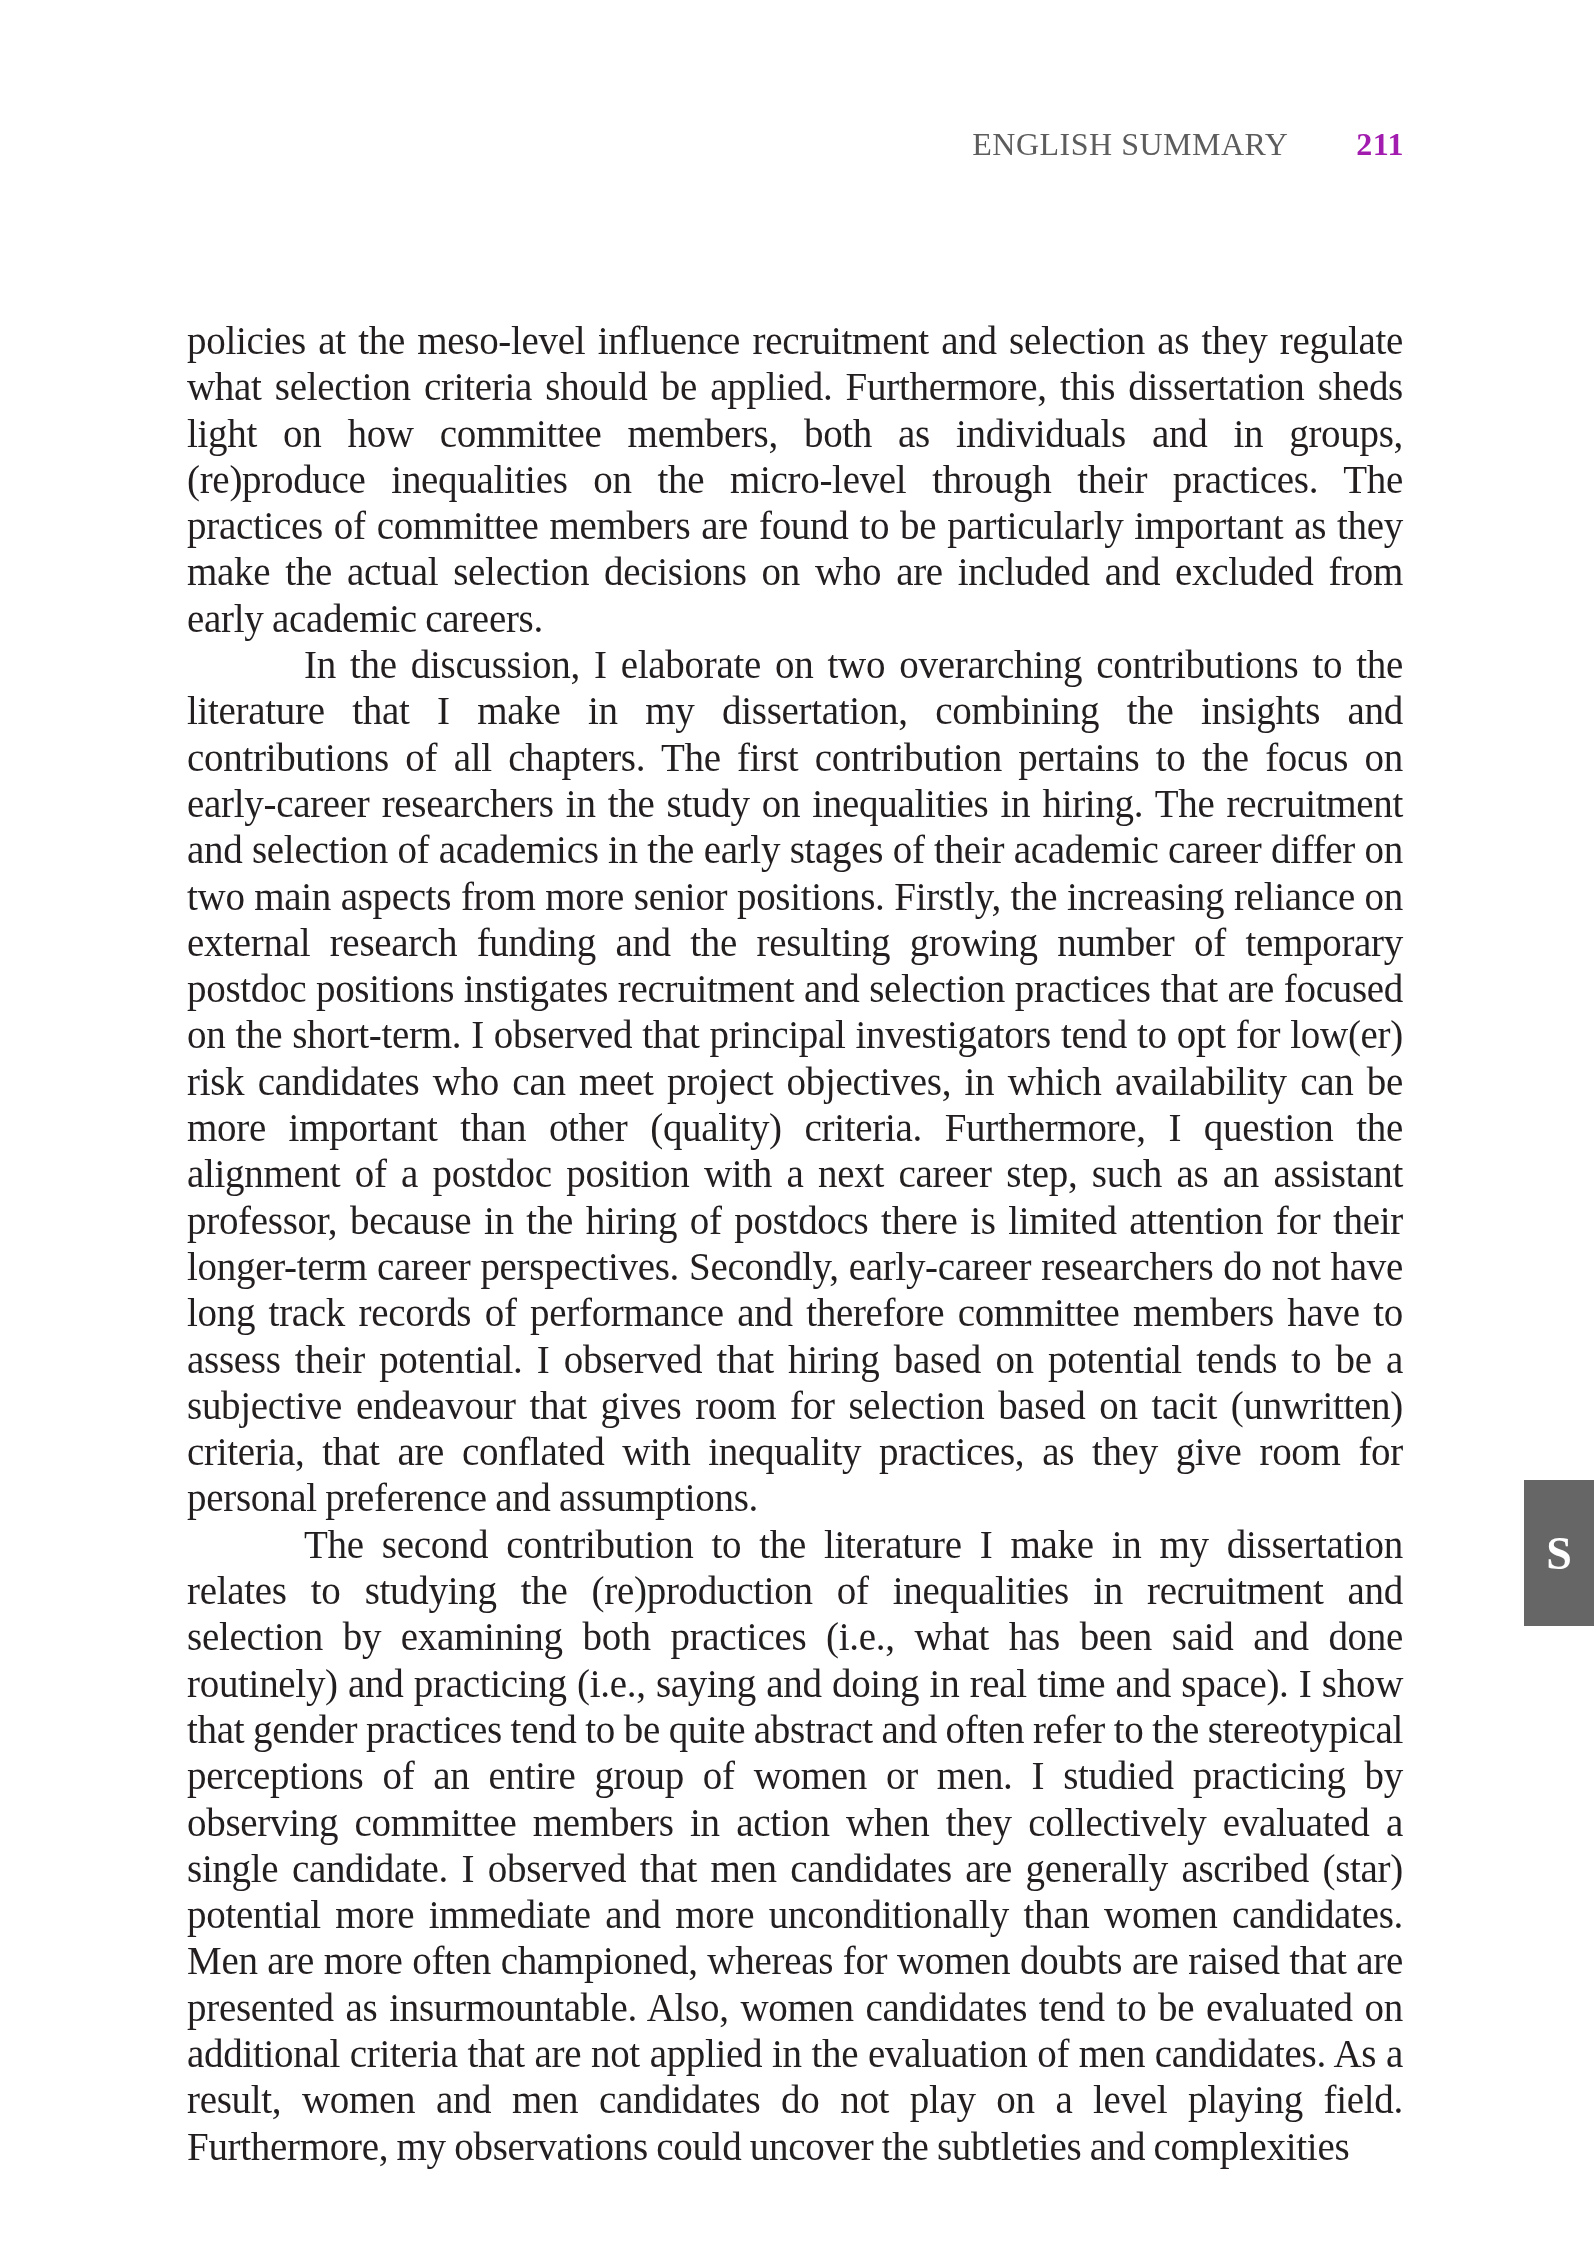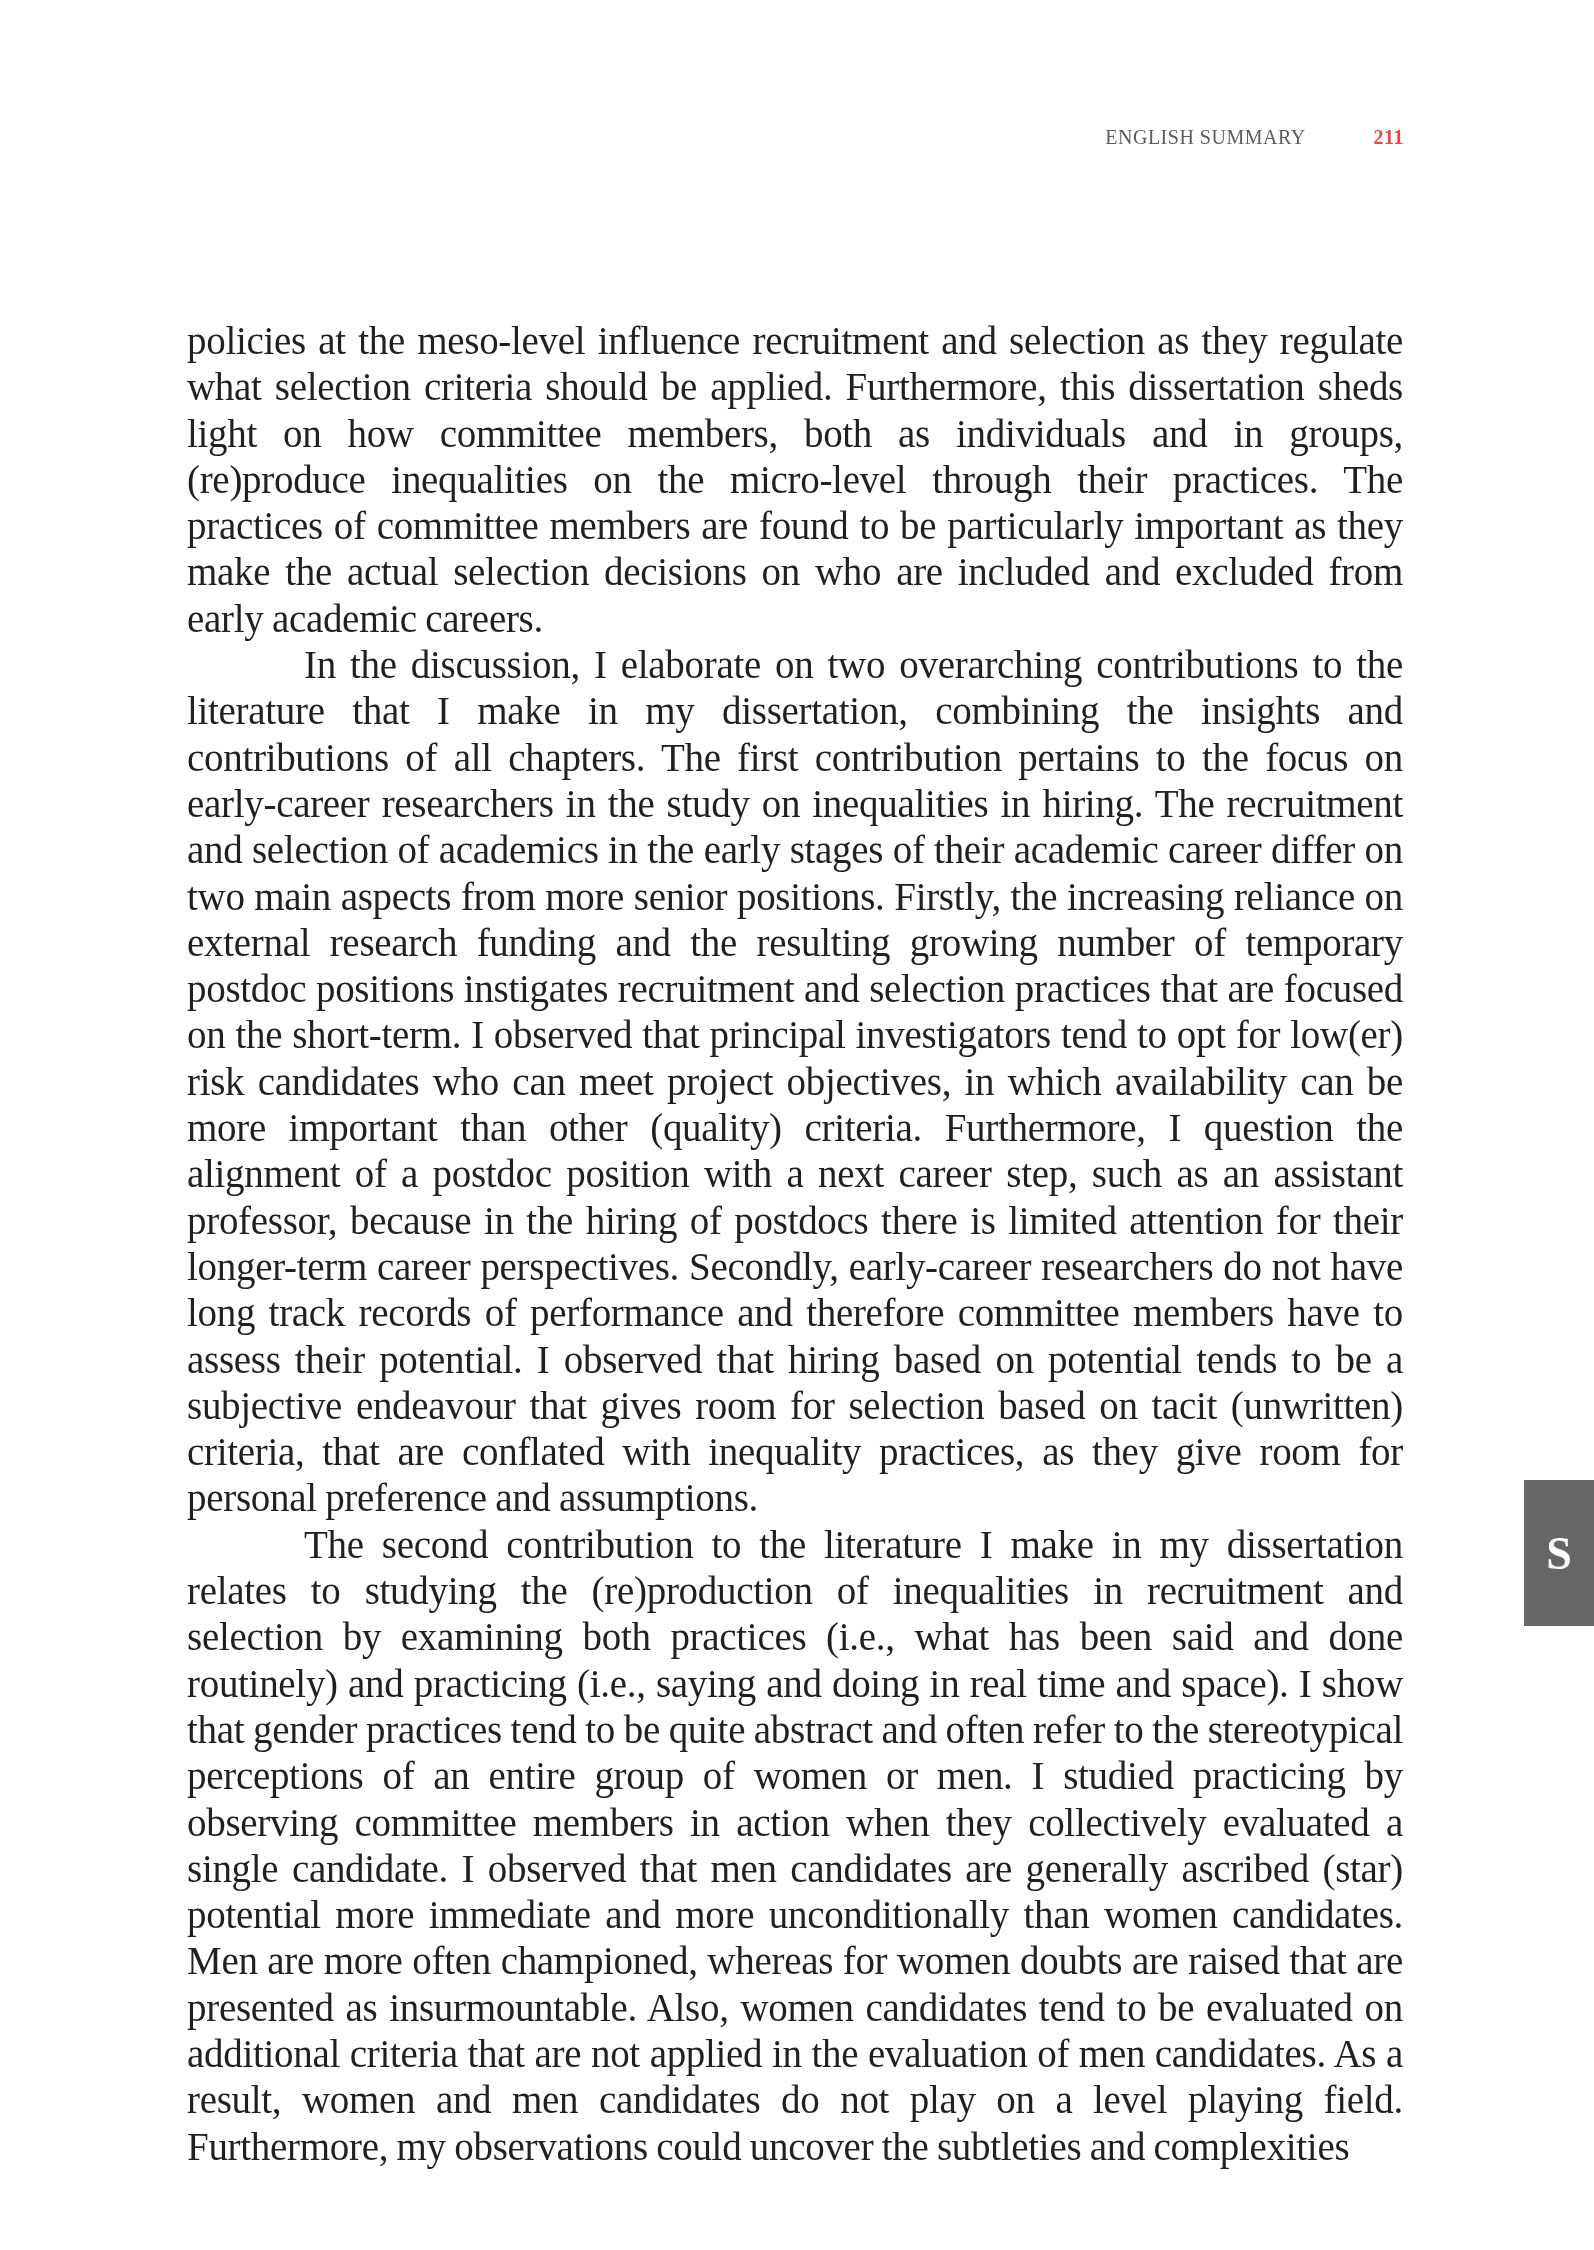--- a/index.html
+++ b/index.html
@@ -17,30 +17,30 @@
   }
   .running-head {
     position: absolute;
     top: 126px;
     left: 0;
     width: 1404px;
     height: 40px;
     display: flex;
     justify-content: flex-end;
     align-items: baseline;
-    font-size: 20px;
+    font-size: 32px;
     color: #5d5d5d;
     letter-spacing: 0.5px;
   }
   .running-head .section-title {
     margin-right: 68px;
   }
   .running-head .page-number {
     font-weight: bold;
-    color: #ef4444;
+    color: #a21caf;
   }
   .body-text {
     position: absolute;
     top: 318px;
     left: 187px;
     width: 1216px;
     font-size: 39px;
     line-height: 46.3px;
     text-align: justify;
     letter-spacing: -0.3px;

